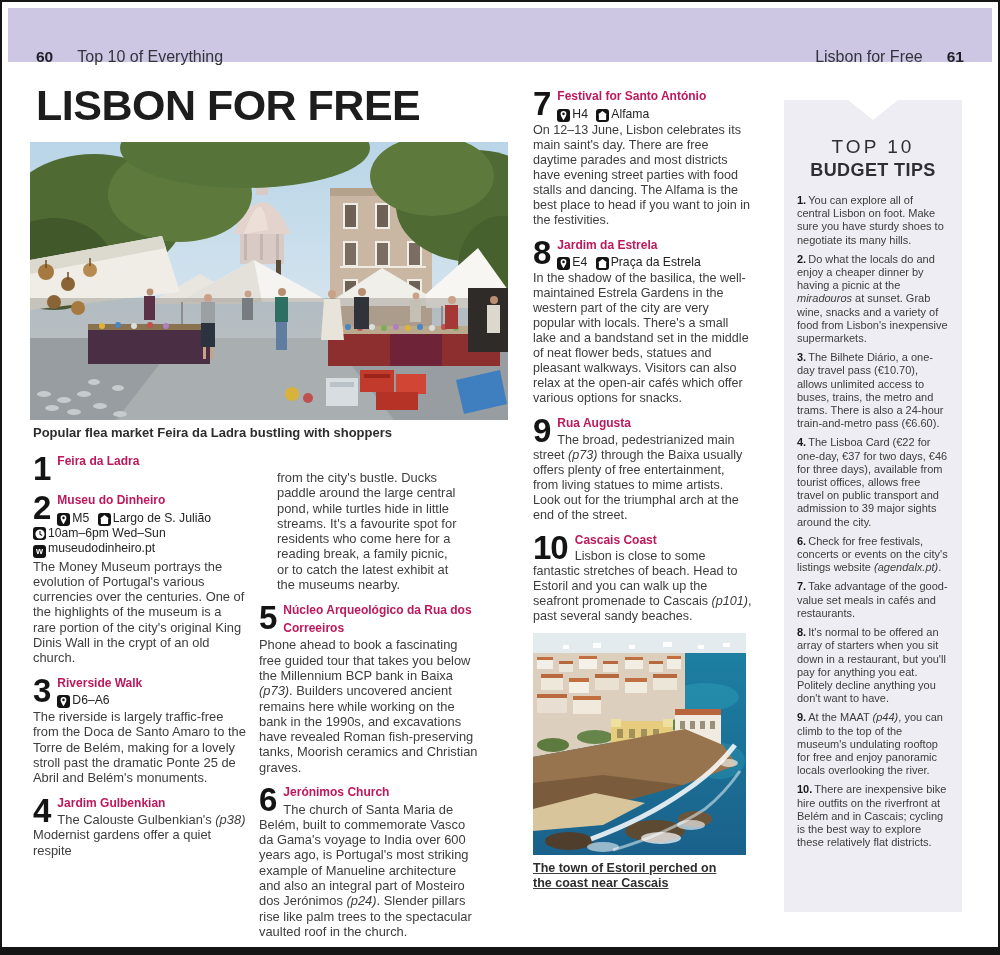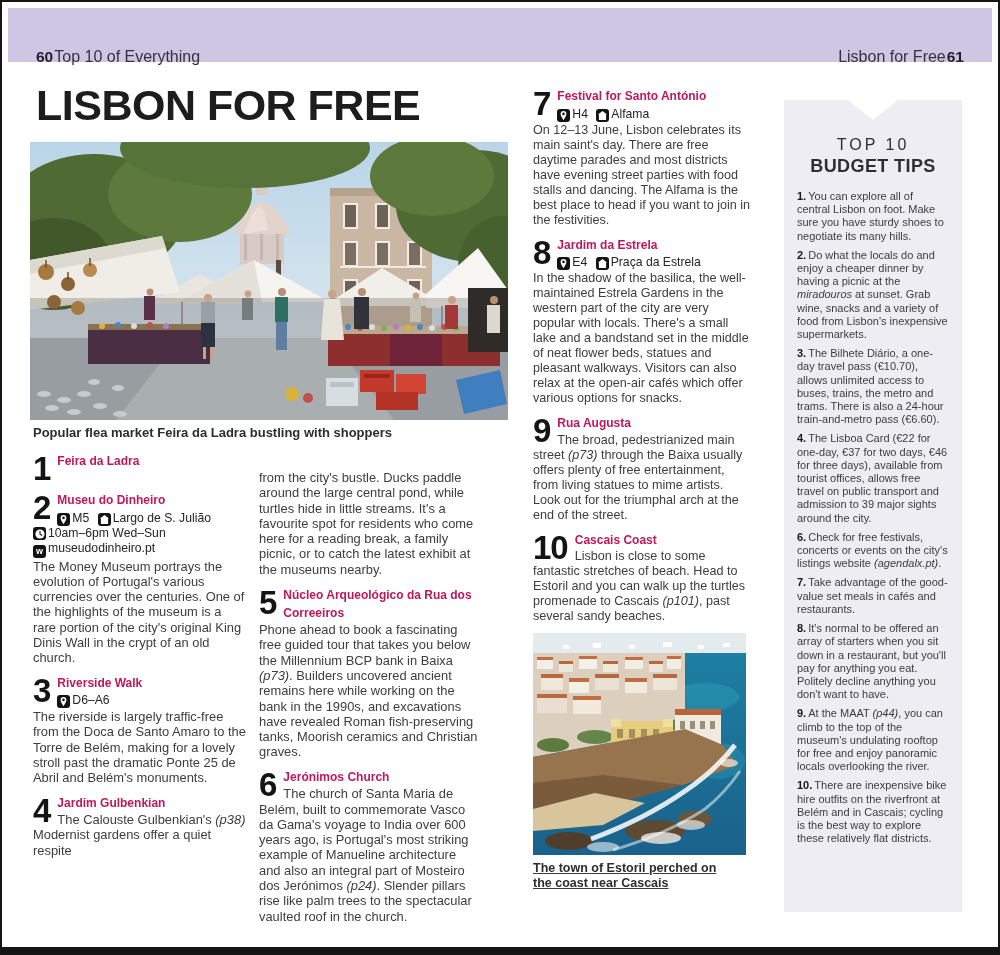--- a/index.html
+++ b/index.html
@@ -10,21 +10,21 @@
   }
   .page-frame{position:absolute;inset:0;border:2px solid #151515;border-bottom:none;box-sizing:border-box;pointer-events:none;}
   .bottom-bar{position:absolute;left:0;right:0;bottom:0;height:8px;background:#151515;}
 
   
   .header-band{
     position:absolute;left:8px;right:8px;top:8px;height:54px;background:#cdc7e3;
     display:flex;align-items:center;justify-content:space-between;
     padding:0 28px;box-sizing:border-box;color:#2a2a36;
   }
-  .hgroup{display:flex;align-items:center;gap:1px;margin-top:44px;}
+  .hgroup{display:flex;align-items:center;gap:24px;margin-top:44px;}
   .folio{font-weight:700;font-size:15.5px;color:#1f1f28;}
   .running{font-size:16px;color:#33333e;}
 
   .page-title{
     position:absolute;left:36px;top:84px;margin:0;
     font-size:43px;font-weight:700;letter-spacing:-0.5px;color:#1d1d1d;line-height:1;
   }
 
   
   .photo1{position:absolute;left:30px;top:142px;width:478px;height:278px;overflow:hidden;background:#cfe0ea;}
@@ -44,34 +44,34 @@
   .entry h3{margin:0;font-size:12px;line-height:17.5px;font-weight:700;color:#be185d;}
   .meta{font-size:12.2px;line-height:15px;color:#242424;margin:1px 0 1px;}
   .meta-item{white-space:nowrap;margin-right:5px;}
   .micon{
     display:inline-flex;width:13px;height:13px;background:#131313;border-radius:3px;
     align-items:center;justify-content:center;margin-right:2px;vertical-align:-2px;
   }
   .micon .wglyph{color:#fff;font-size:9px;font-weight:700;line-height:1;}
   .ebody{margin:0;font-size:12.9px;line-height:15.3px;color:#3d3d3d;}
   .col3 .ebody{font-size:12.6px;line-height:15px;}
-  .cont-para{margin:0 0 10px;font-size:12.9px;line-height:15.3px;color:#3d3d3d;}
+  .cont-para{margin:0 18px 10px;font-size:12.9px;line-height:15.3px;color:#3d3d3d;}
 
   .photo2-block{margin-top:8px;width:213px;text-decoration:underline;}
   .photo2{width:213px;height:222px;overflow:hidden;background:#1c7c9e;}
   .caption2{margin:6px 0 0;font-size:12.5px;line-height:15px;font-weight:700;color:#2d2d2d;width:186px;}
 
   
   .sidebar{
     position:absolute;left:784px;top:100px;width:178px;height:812px;background:#efedf4;
     clip-path:polygon(0 0,36% 0,50% 20px,64% 0,100% 0,100% 100%,0 100%);
     padding:36px 13px 0;box-sizing:border-box;
   }
   .sb-head{text-align:center;color:#2e2e33;margin-bottom:13px;}
-  .sb-top10{font-size:16px;letter-spacing:3px;font-weight:400;}
+  .sb-top10{font-size:19px;letter-spacing:3px;font-weight:400;}
   .sb-budget{font-size:18px;font-weight:700;letter-spacing:0.4px;margin-top:2px;}
   .tip{font-size:11px;line-height:13.2px;color:#3c3c3c;margin:0 0 6px;}
   .tip b{color:#181818;margin-right:2px;}
   i{font-style:italic;text-align:center;}
 </style>
 </head>
 <body>
 
 <div class="page-frame"></div>
 
@@ -339,21 +339,21 @@
     <p class="ebody"><span>In the shadow of the basilica, the well-maintained Estrela Gardens in the western part of the city are very popular with locals. There's a small lake and a bandstand set in the middle of neat flower beds, statues and pleasant walkways. Visitors can also relax at the open-air cafés which offer various options for snacks.</span></p>
   </div>
   <div class="entry">
     <div class="num">9</div>
     <h3>Rua Augusta</h3>
     <p class="ebody"><span>The broad, pedestrianized main street </span><i>(p73)</i><span> through the Baixa usually offers plenty of free entertainment, from living statues to mime artists. Look out for the triumphal arch at the end of the street.</span></p>
   </div>
   <div class="entry">
     <div class="num">10</div>
     <h3>Cascais Coast</h3>
-    <p class="ebody"><span>Lisbon is close to some fantastic stretches of beach. Head to Estoril and you can walk up the turtles promenade to Cascais </span><i>(p101)</i><span>, past several sandy beaches.</span></p>
+    <p class="ebody"><span>Lisbon is close to some fantastic stretches of beach. Head to Estoril and you can walk up the seafront promenade to Cascais </span><i>(p101)</i><span>, past several sandy beaches.</span></p>
   </div>
 
   <div class="photo2-block">
     <div class="photo2">
       <svg width="213" height="222" viewBox="0 0 213 222">
         <defs>
           <linearGradient id="sea2" x1="0" y1="0" x2="0" y2="1">
             <stop offset="0" stop-color="#1d82a4"></stop>
               <stop offset="1" stop-color="#1a618b"></stop>
           </linearGradient>

